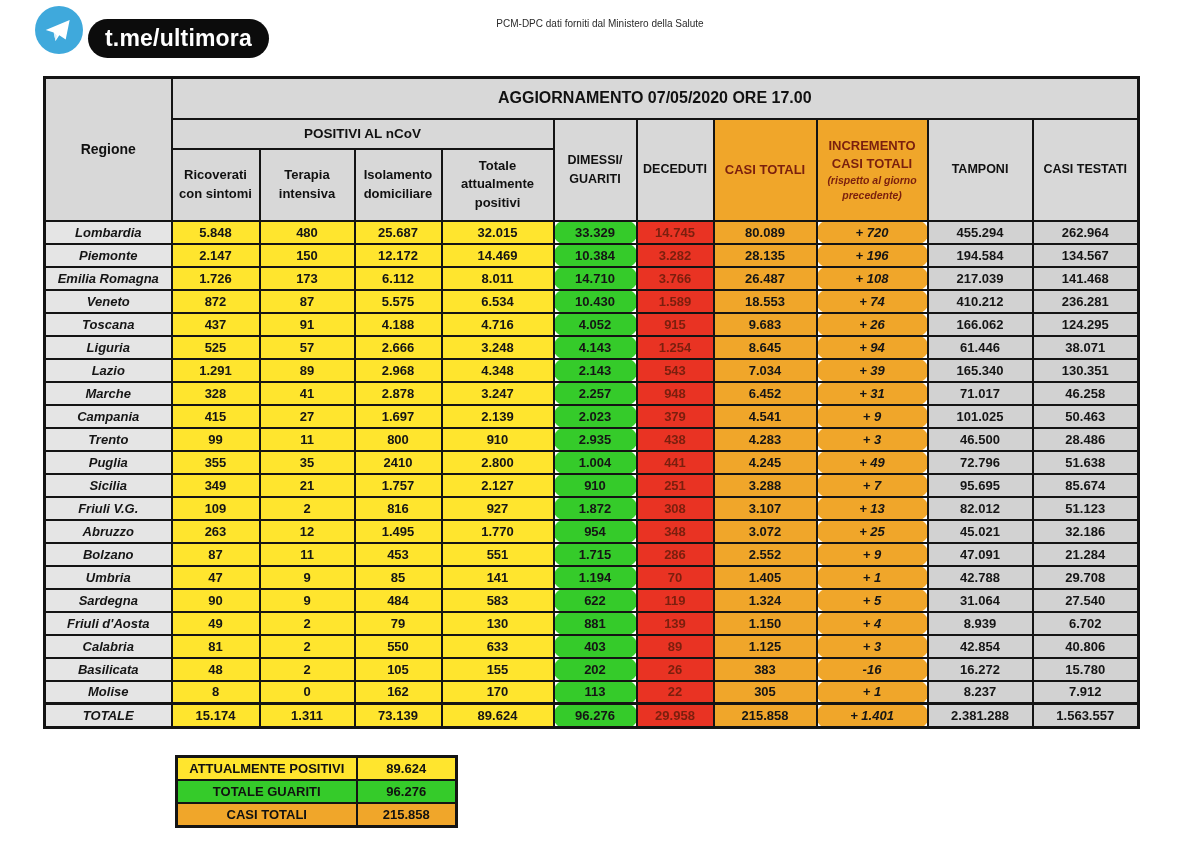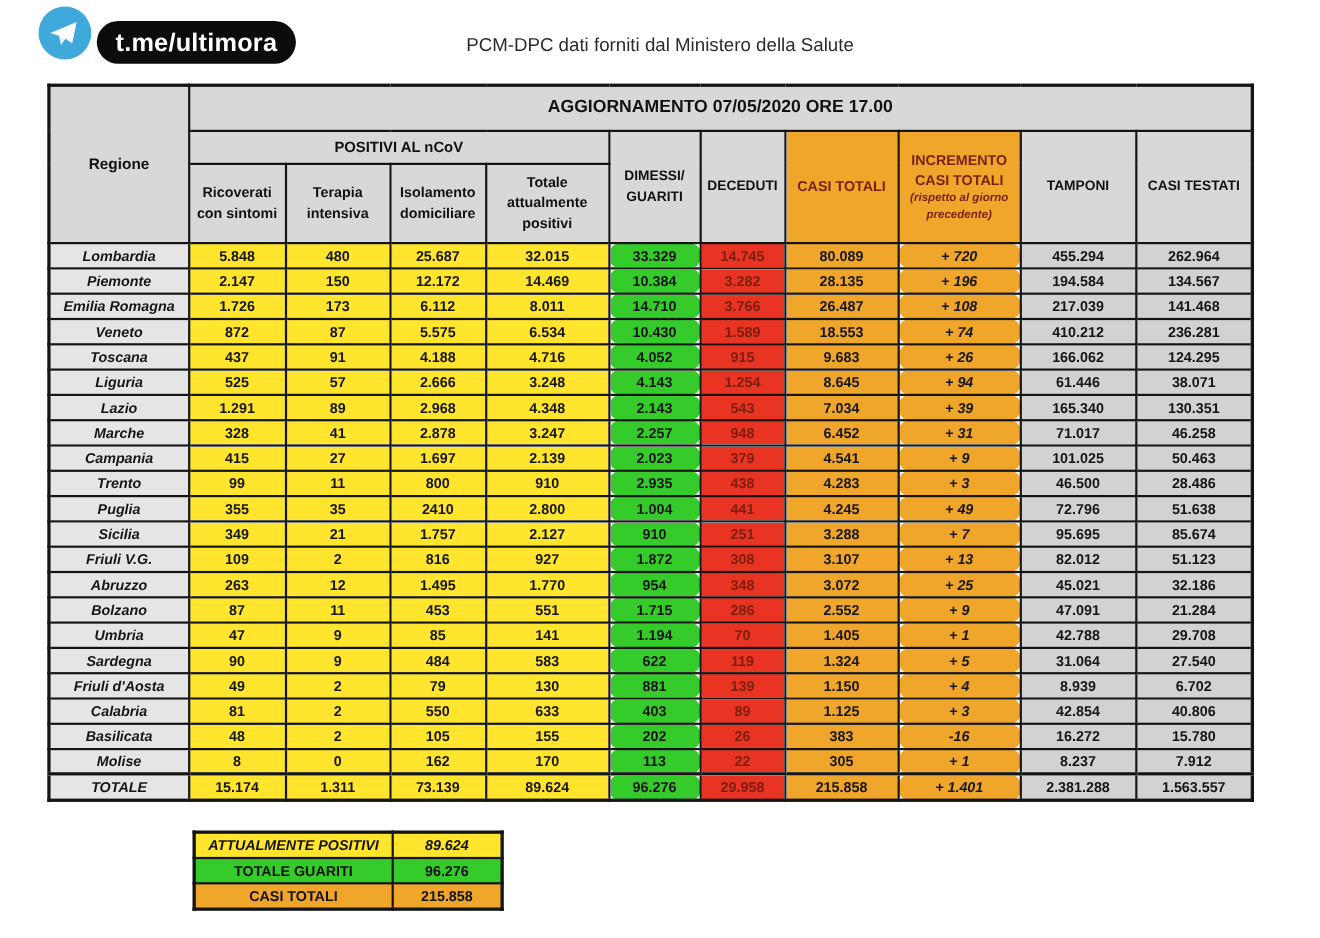--- a/index.html
+++ b/index.html
@@ -12,21 +12,21 @@
   }
   
   .topbar{position:absolute;left:0;top:0;width:1200px;height:64px;}
   .tg-icon{position:absolute;left:35px;top:6px;width:48px;height:48px;border-radius:50%;
     background:var(--tg-blue);display:flex;align-items:center;justify-content:center;}
   .tg-icon svg{width:28px;height:28px;margin-right:3px;margin-top:2px;}
   .channel-badge{position:absolute;left:88px;top:19px;height:39px;border-radius:20px;
     background:var(--badge-black);color:#fff;font-weight:bold;font-size:23px;
     line-height:39px;padding:0 17px;letter-spacing:0.2px;}
   .source-caption{position:absolute;left:300px;top:18px;width:600px;text-align:center;
-    font-size:17px;color:#2b2b2b;margin-top:13px;}
+    font-size:10px;color:#2b2b2b;}
   
   table.main{position:absolute;left:43px;top:76px;border-collapse:collapse;table-layout:fixed;
     border:3px solid var(--line);}
   table.main th, table.main td{border:2px solid var(--line);padding:0 2px;text-align:center;
     vertical-align:middle;overflow:hidden;}
   tr.hr1{height:41px;} tr.hr2{height:30px;} tr.hr3{height:72px;}
   .h-title{background:var(--header-gray);font-size:16px;font-weight:bold;color:#111;}
   .h-region{background:var(--header-gray);font-size:14px;font-weight:bold;color:#111;}
   .h-group{background:var(--header-gray);font-size:13.5px;font-weight:bold;color:#111;}
   .h-sub{background:var(--header-gray);font-size:13px;font-weight:bold;color:#111;line-height:1.4;}
@@ -42,21 +42,21 @@
   .c-red{background:var(--red);color:var(--dark-red-text) !important;}
   .c-orange{background:var(--orange);}
   .c-inc{font-style:italic;font-weight:600;color:#31281a;border-radius:10px;}
   .c-gray{background:var(--cell-gray);}
   tr.total-row td{border-top:3px solid var(--line);margin-left:24px;}
   
   table.legend{position:absolute;left:175px;top:755px;border-collapse:collapse;table-layout:fixed;
     border:3px solid var(--line);}
   table.legend td{border:2px solid var(--line);height:21px;text-align:center;
     font-size:13px;font-weight:bold;color:#111;padding:0 4px;}
-  .l-yellow{background:var(--yellow);font-style:italic;} .l-green{background:var(--green);}
+  .l-yellow{background:var(--yellow);} .l-green{background:var(--green);}
   .l-red{background:var(--red);color:var(--dark-red-text);} .l-orange{background:var(--orange);}
 </style>
 </head>
 <body style="--yellow: #ffe52e; --green: #35cb2a; --red: #e93323; --orange: #f0a62a; --cell-gray: #d2d2d2; --header-gray: #d8d8d8; --dark-red-text: #7a1f0e; --tg-blue: #3fa9dc; --badge-black: #0c0c0c;">
 
 <div class="topbar">
   <div class="tg-icon">
     <svg viewBox="0 0 24 24">
       <path fill="#ffffff" d="M22 2.5 L1.5 11.2 L8.3 13.3 L9.9 20.5 L13.1 15.6 L18.6 19.2 Z"></path>
       <path fill="#d9eef9" d="M8.3 13.3 L9.9 20.5 L11 15.9 Z"></path>

